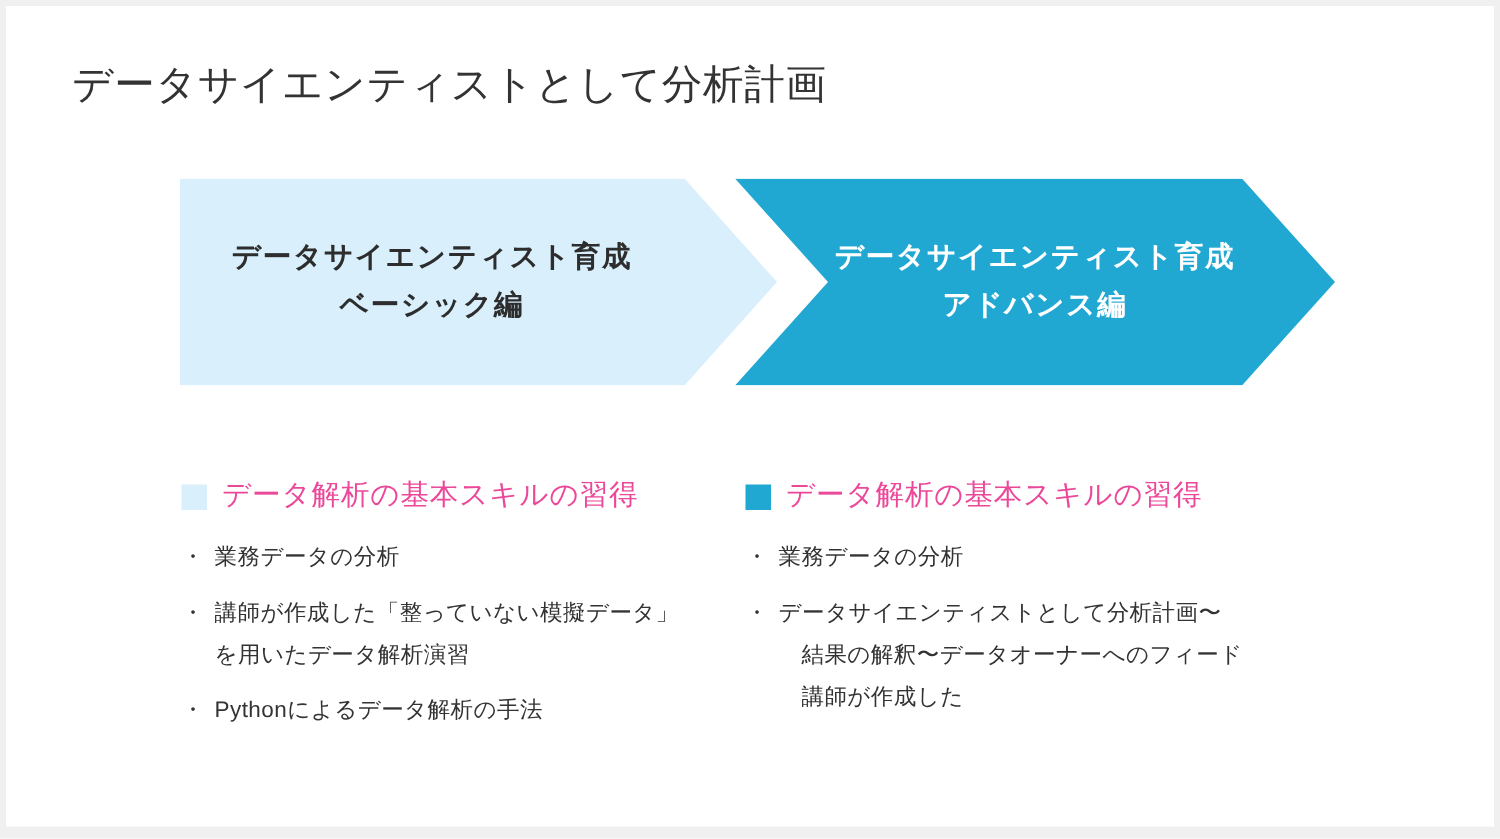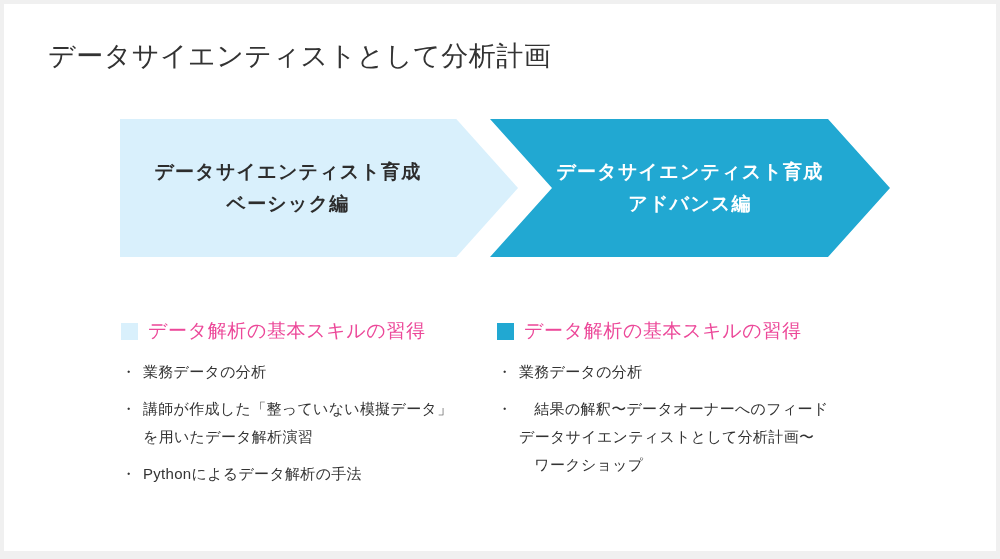--- a/index.html
+++ b/index.html
@@ -188,22 +188,22 @@
     <div class="column column-advance">
       <div class="legend-head">
         <span class="legend-swatch dark"></span>
         <span class="legend-text">データ解析の基本スキルの習得</span>
       </div>
       <ul class="bullets">
         <li class="bullet">
           <span class="cont">業務データの分析</span>
         </li>
         <li class="bullet">
+          <span class="cont">データサイエンティストとして分析計画〜</span>
           <span class="cont">　結果の解釈〜データオーナーへのフィード</span>
-          <span class="cont">データサイエンティストとして分析計画〜</span>
-          <span class="cont">　ワークショップ</span>
+          <span class="cont">　講師が作成した</span>
         </li>
       </ul>
     </div>
 
   </div>
 
 </div>
 
 </body></html>

